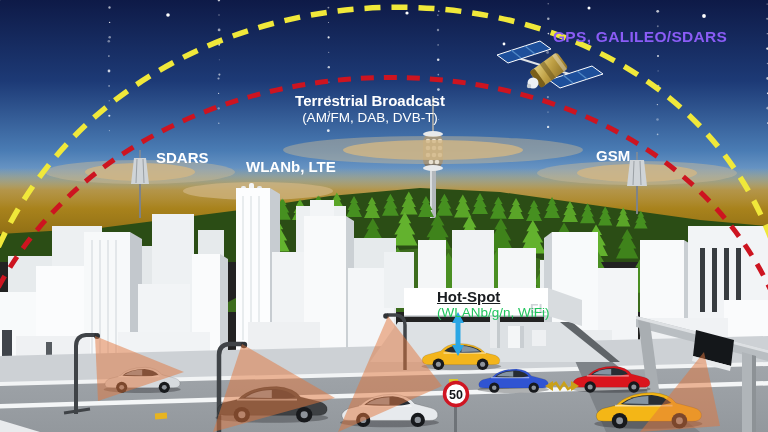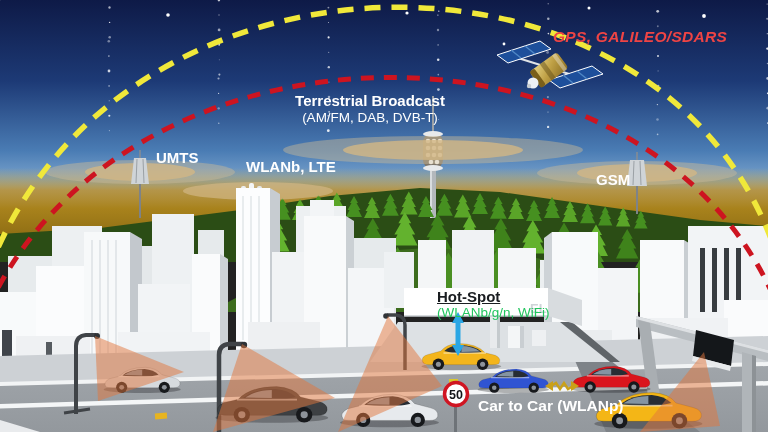--- a/index.html
+++ b/index.html
@@ -1,21 +1,21 @@
 <!DOCTYPE html>
 <html><head>
 <meta charset="utf-8">
 <style>
   html,body{margin:0;padding:0;background:#222;}
   #stage{position:relative;width:768px;height:432px;overflow:hidden;font-family:"Liberation Sans",sans-serif;}
   #stage svg{position:absolute;left:0;top:0;}
   .lbl{position:absolute;white-space:nowrap;line-height:1.1;}
   .lbl.bold{font-weight:bold;}
   .white{color:#ffffff;}
-  .navy{color:#ef4444;font-style:italic;}
+  .navy{color:#8b5cf6;}
   .black{color:#1a1d21;text-decoration:underline;}
   .gray{color:#22c55e;}
   .ctr{text-align:center;}
 </style>
 </head>
 <body>
 
 <div id="stage">
 <svg width="768" height="432" viewBox="0 0 768 432">
   <defs>
@@ -410,19 +410,18 @@
       <rect x="11" y="-10" width="4" height="20" fill="rgba(255,255,255,0.35)"></rect>
     </g>
     <circle cx="533" cy="83" r="5.5" fill="#eef1f4"></circle>
     <circle cx="529" cy="86" r="2.2" fill="#c8cdd1"></circle>
   </g>
 </svg>
 
 <div class="lbl bold navy" style="left:553px;top:28px;font-size:15.5px;letter-spacing:0.3px;">GPS, GALILEO/SDARS</div>
 <div class="lbl bold white ctr" style="left:260px;top:93px;width:220px;font-size:15px;">Terrestrial Broadcast</div>
 <div class="lbl white ctr" style="left:260px;top:111px;width:220px;font-size:13.5px;">(AM/FM, DAB, DVB-T)</div>
-<div class="lbl bold white" style="left:156px;top:150px;font-size:15px;">UMTS</div>
+<div class="lbl bold white" style="left:156px;top:150px;font-size:15px;">SDARS</div>
 <div class="lbl bold white" style="left:246px;top:159px;font-size:15px;">WLANb, LTE</div>
-<div class="lbl bold white" style="left:596px;top:148px;font-size:15px;margin-top:24px;">GSM</div>
+<div class="lbl bold white" style="left:596px;top:148px;font-size:15px;">GSM</div>
 <div class="lbl bold black" style="left:437px;top:289px;font-size:15px;">Hot-Spot</div>
 <div class="lbl gray" style="left:437px;top:306px;font-size:13.5px;">(WLANb/g/n, WiFi)</div>
-<div class="lbl bold white" style="left:478px;top:397px;font-size:15.5px;">Car to Car (WLANp)</div>
 </div>
 
 </body></html>

